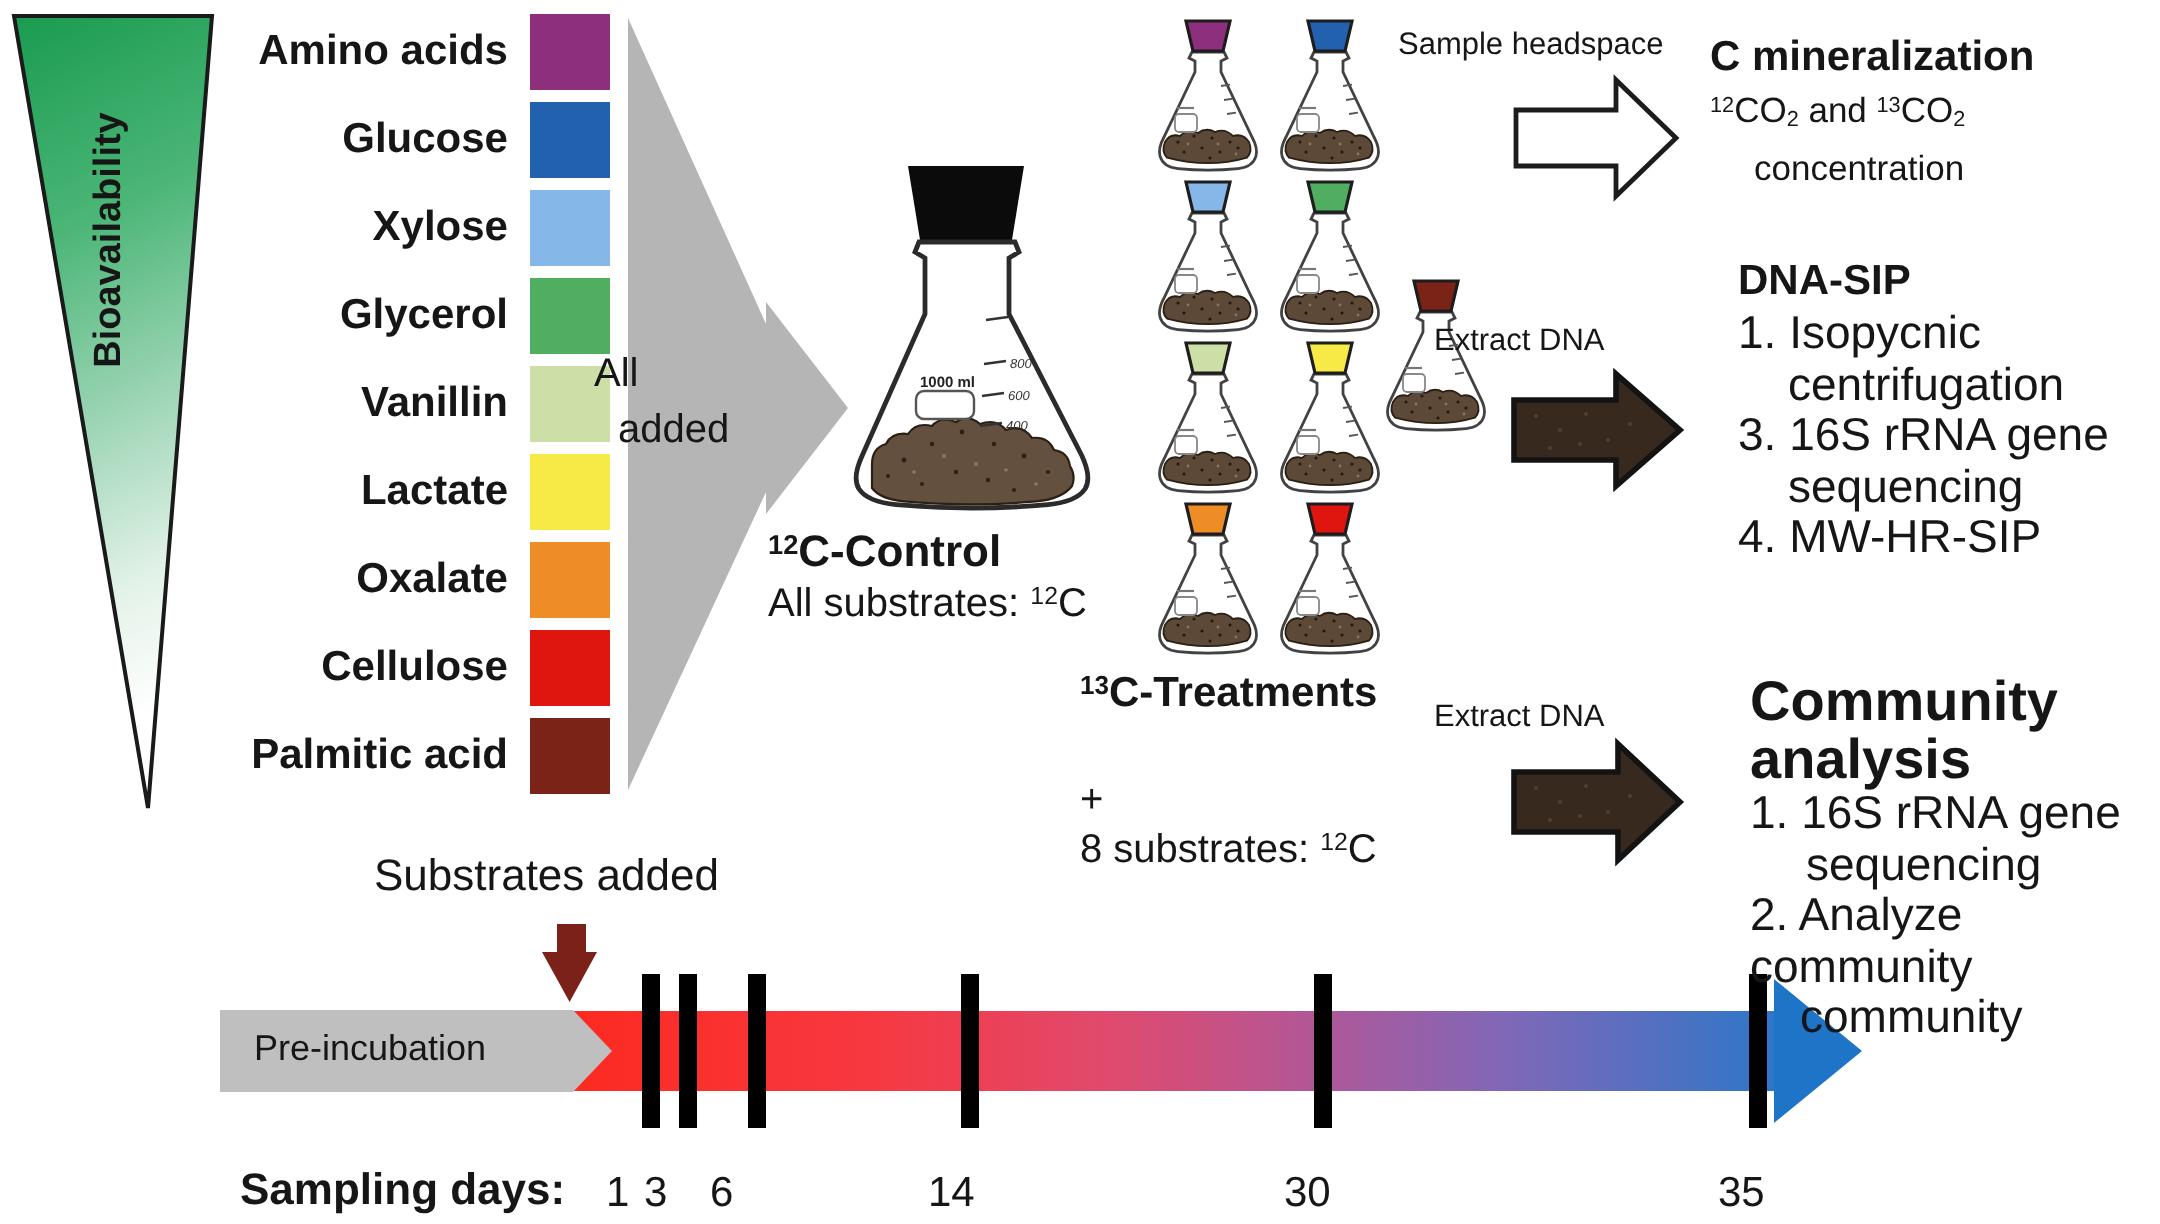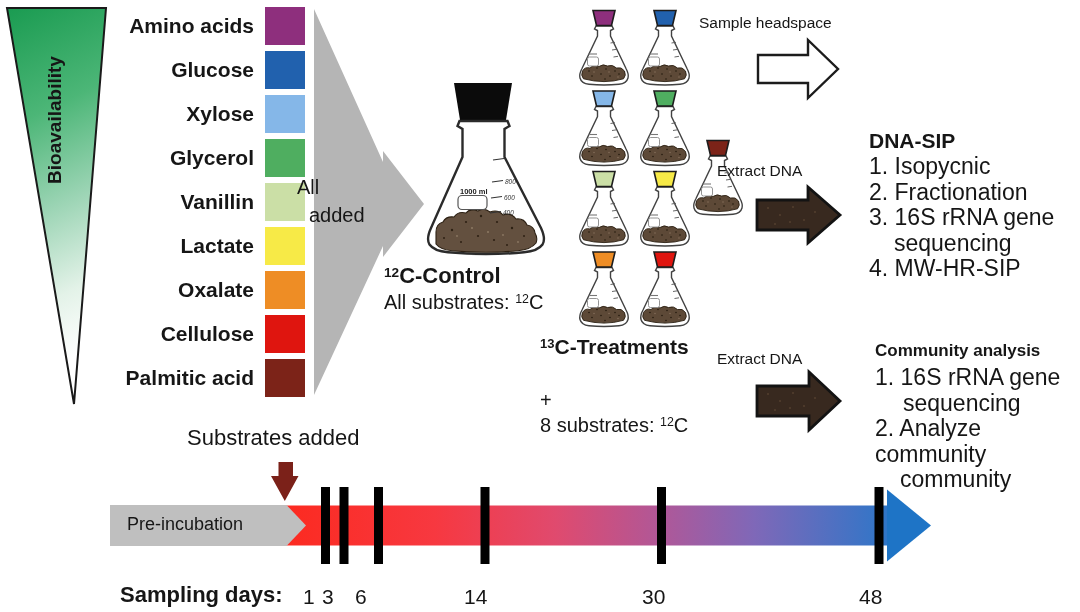--- a/index.html
+++ b/index.html
@@ -186,43 +186,48 @@
 <div class="abs ctr" style="left:384px;top:291px;width:200px;font-size:20px">All substrates: <sup>12</sup>C</div>
 
 <div class="abs ctr b" style="left:540px;top:335px;width:200px;font-size:21px"><sup>13</sup>C-Treatments</div>
 <div class="abs ctr" style="left:540px;top:389px;width:200px;font-size:20px">+</div>
 <div class="abs ctr" style="left:540px;top:414px;width:200px;font-size:20px">8 substrates: <sup>12</sup>C</div>
 
 <div class="abs ctr" style="left:699px;top:14px;width:160px;font-size:15.5px">Sample headspace</div>
 <div class="abs ctr" style="left:717px;top:162px;width:160px;font-size:15.5px">Extract DNA</div>
 <div class="abs ctr" style="left:717px;top:350px;width:160px;font-size:15.5px">Extract DNA</div>
 
+<div class="abs ctr" style="left:855px;top:16px;width:195px">
+<div class="b" style="font-size:21px;line-height:26px">C mineralization</div>
+<div style="font-size:17.5px;line-height:26px"><sup>12</sup>CO<sub>2</sub> and <sup>13</sup>CO<sub>2</sub></div>
+<div style="font-size:17.5px;line-height:26px;margin-left:22px">concentration</div>
+</div>
 
 <div class="abs" style="left:869px;top:127px">
 <div class="b" style="font-size:21px;line-height:27px">DNA-SIP</div>
 <div class="list">
 <div>1. Isopycnic</div>
-<div>2. Fractionation</div>
+<div class="w">centrifugation</div>
 <div>3. 16S rRNA gene</div>
 <div class="w">sequencing</div>
 <div>4. MW-HR-SIP</div>
 </div>
 </div>
 
 <div class="abs" style="left:875px;top:336px">
-<div class="b" style="font-size:17px;line-height:29px">Community analysis</div>
+<div class="b" style="font-size:28px;line-height:29px">Community analysis</div>
 <div class="list">
 <div>1. 16S rRNA gene</div>
 <div class="w" style="padding-left:28px">sequencing</div>
 <div>2. Analyze community</div>
 <div class="w">community</div>
 </div>
 </div>
 
 <div class="abs" style="left:187px;top:425px;font-size:22px">Substrates added</div>
 <div class="abs" style="left:127px;top:514px;font-size:18px">Pre-incubation</div>
 <div class="abs b" style="left:120px;top:582px;font-size:22px">Sampling days:</div>
 <div class="abs ctr" style="left:303px;top:585px;width:40px;font-size:21px">1</div>
 <div class="abs ctr" style="left:322px;top:585px;width:40px;font-size:21px">3</div>
 <div class="abs ctr" style="left:355px;top:585px;width:40px;font-size:21px">6</div>
 <div class="abs ctr" style="left:464px;top:585px;width:40px;font-size:21px">14</div>
 <div class="abs ctr" style="left:642px;top:585px;width:40px;font-size:21px">30</div>
-<div class="abs ctr" style="left:859px;top:585px;width:40px;font-size:21px">48</div>
+<div class="abs ctr" style="left:859px;top:585px;width:40px;font-size:21px">35</div>
 </div>
 </body></html>

